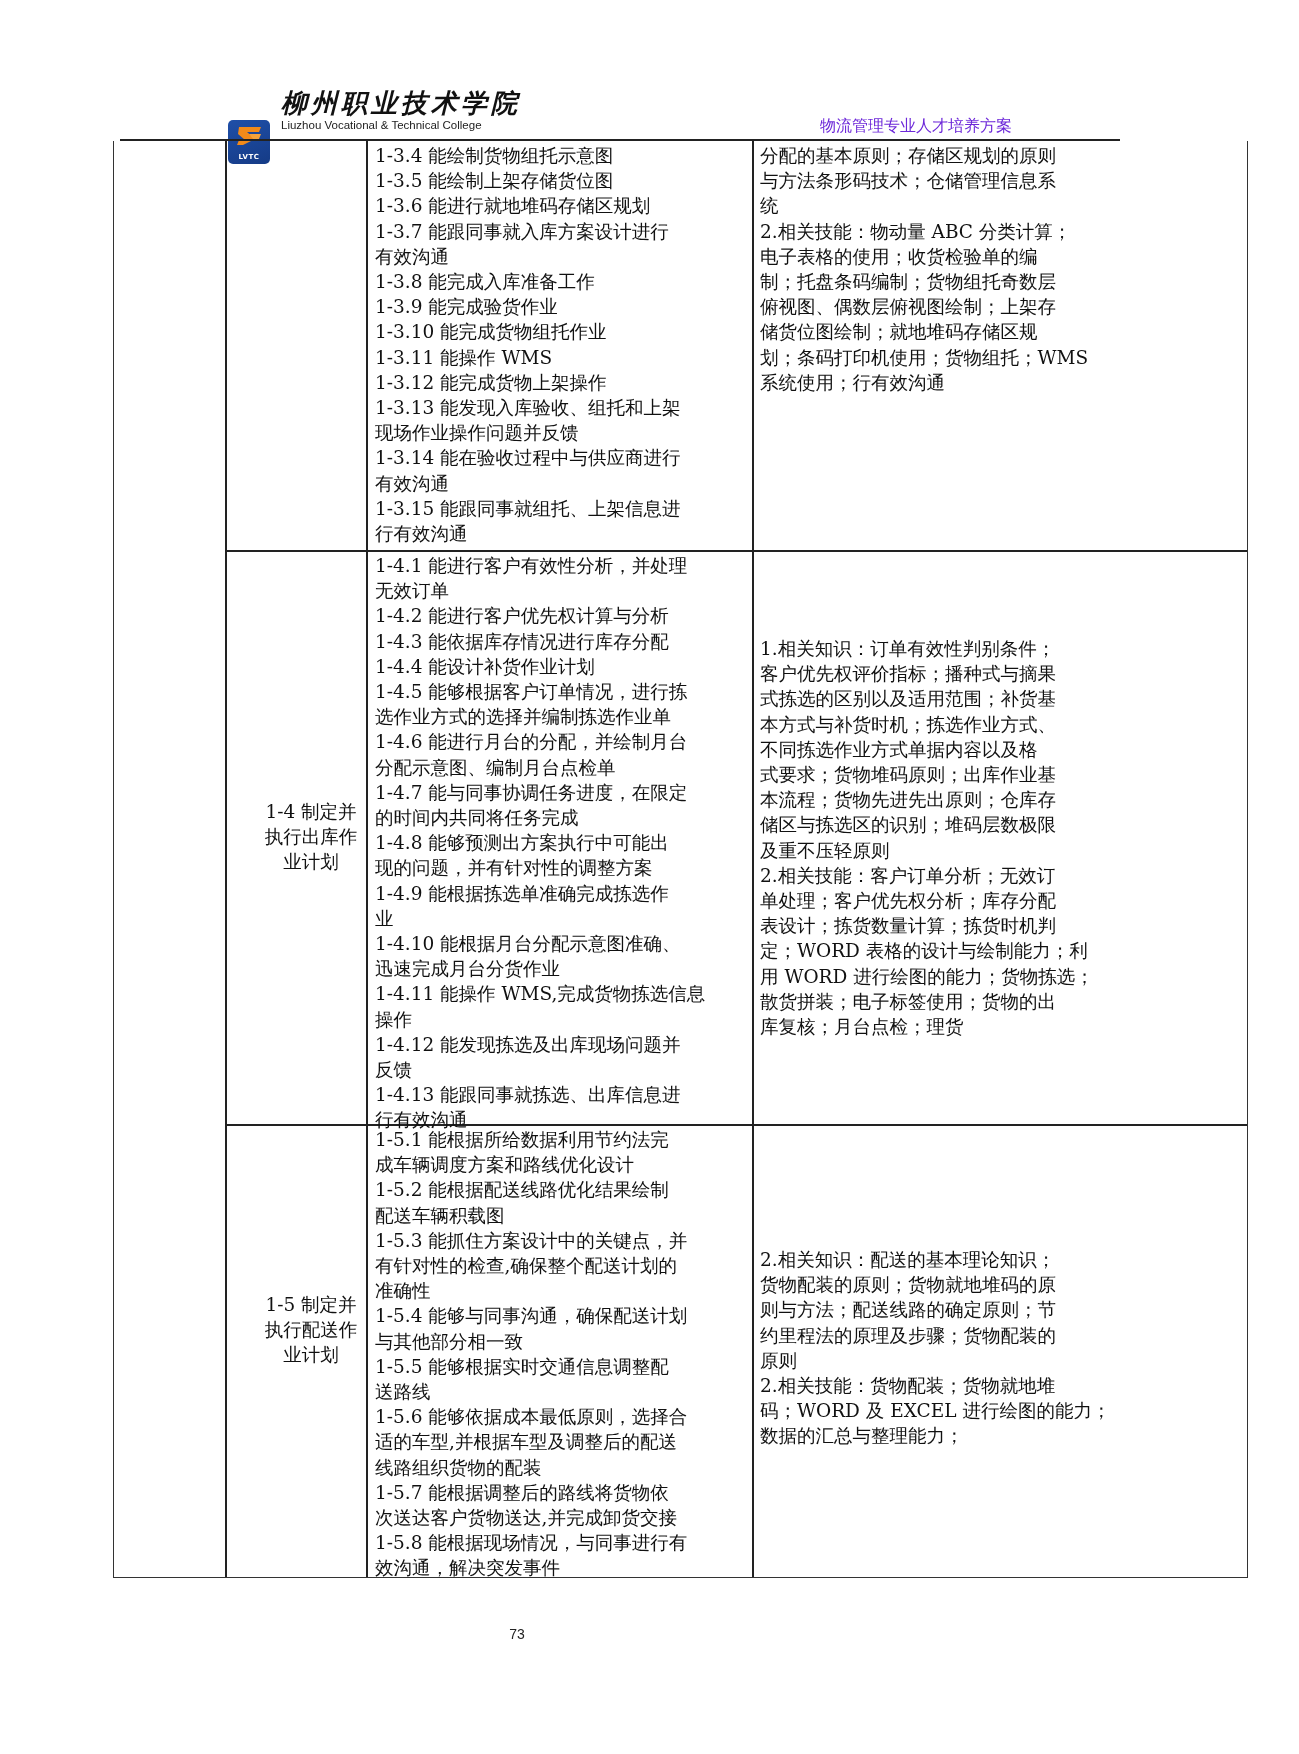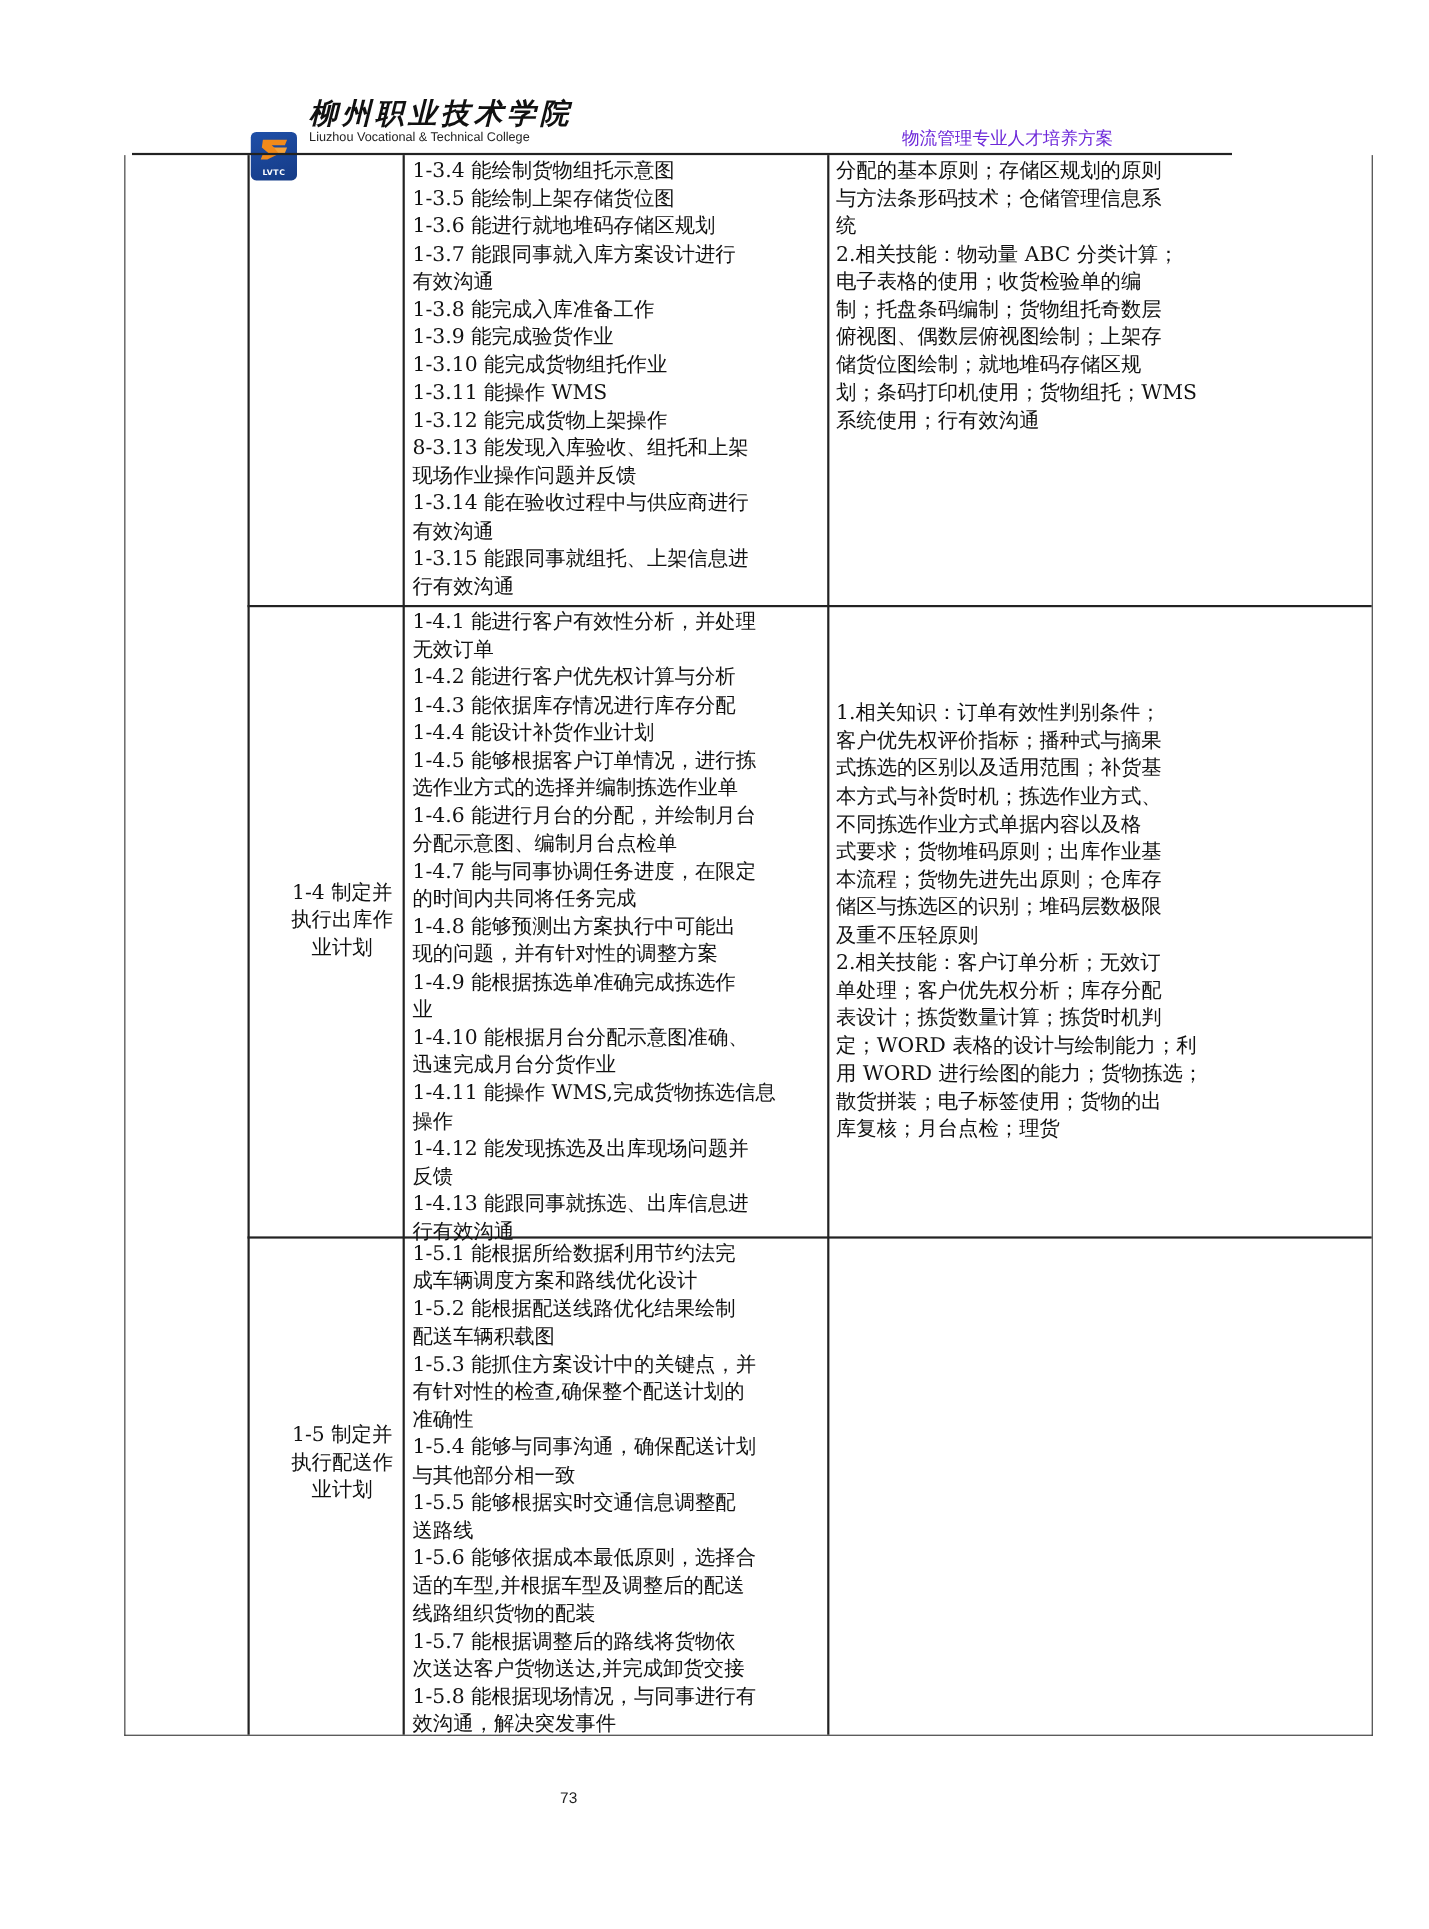--- a/index.html
+++ b/index.html
@@ -62,21 +62,21 @@
     <span class="ln">1-3.4 能绘制货物组托示意图</span>
     <span class="ln">1-3.5 能绘制上架存储货位图</span>
     <span class="ln">1-3.6 能进行就地堆码存储区规划</span>
     <span class="ln">1-3.7 能跟同事就入库方案设计进行</span>
     <span class="ln">有效沟通</span>
     <span class="ln">1-3.8 能完成入库准备工作</span>
     <span class="ln">1-3.9 能完成验货作业</span>
     <span class="ln">1-3.10 能完成货物组托作业</span>
     <span class="ln">1-3.11 能操作 WMS</span>
     <span class="ln">1-3.12 能完成货物上架操作</span>
-    <span class="ln">8-3.13 能发现入库验收、组托和上架</span>
+    <span class="ln">1-3.13 能发现入库验收、组托和上架</span>
     <span class="ln">现场作业操作问题并反馈</span>
     <span class="ln">1-3.14 能在验收过程中与供应商进行</span>
     <span class="ln">有效沟通</span>
     <span class="ln">1-3.15 能跟同事就组托、上架信息进</span>
     <span class="ln">行有效沟通</span>
   </div>
   <div class="cell" style="left:646px; top:2px">
     <span class="ln">分配的基本原则；存储区规划的原则</span>
     <span class="ln">与方法条形码技术；仓储管理信息系</span>
     <span class="ln">统</span>
@@ -156,15 +156,25 @@
     <span class="ln">1-5.5 能够根据实时交通信息调整配</span>
     <span class="ln">送路线</span>
     <span class="ln">1-5.6 能够依据成本最低原则，选择合</span>
     <span class="ln">适的车型,并根据车型及调整后的配送</span>
     <span class="ln">线路组织货物的配装</span>
     <span class="ln">1-5.7 能根据调整后的路线将货物依</span>
     <span class="ln">次送达客户货物送达,并完成卸货交接</span>
     <span class="ln">1-5.8 能根据现场情况，与同事进行有</span>
     <span class="ln">效沟通，解决突发事件</span>
   </div>
+  <div class="cell" style="left:646px; top:1106px">
+    <span class="ln">2.相关知识：配送的基本理论知识；</span>
+    <span class="ln">货物配装的原则；货物就地堆码的原</span>
+    <span class="ln">则与方法；配送线路的确定原则；节</span>
+    <span class="ln">约里程法的原理及步骤；货物配装的</span>
+    <span class="ln">原则</span>
+    <span class="ln">2.相关技能：货物配装；货物就地堆</span>
+    <span class="ln">码；WORD 及 EXCEL 进行绘图的能力；</span>
+    <span class="ln">数据的汇总与整理能力；</span>
+  </div>
 </div>
 
 <div class="pagenum">73</div>
 
 </body></html>

